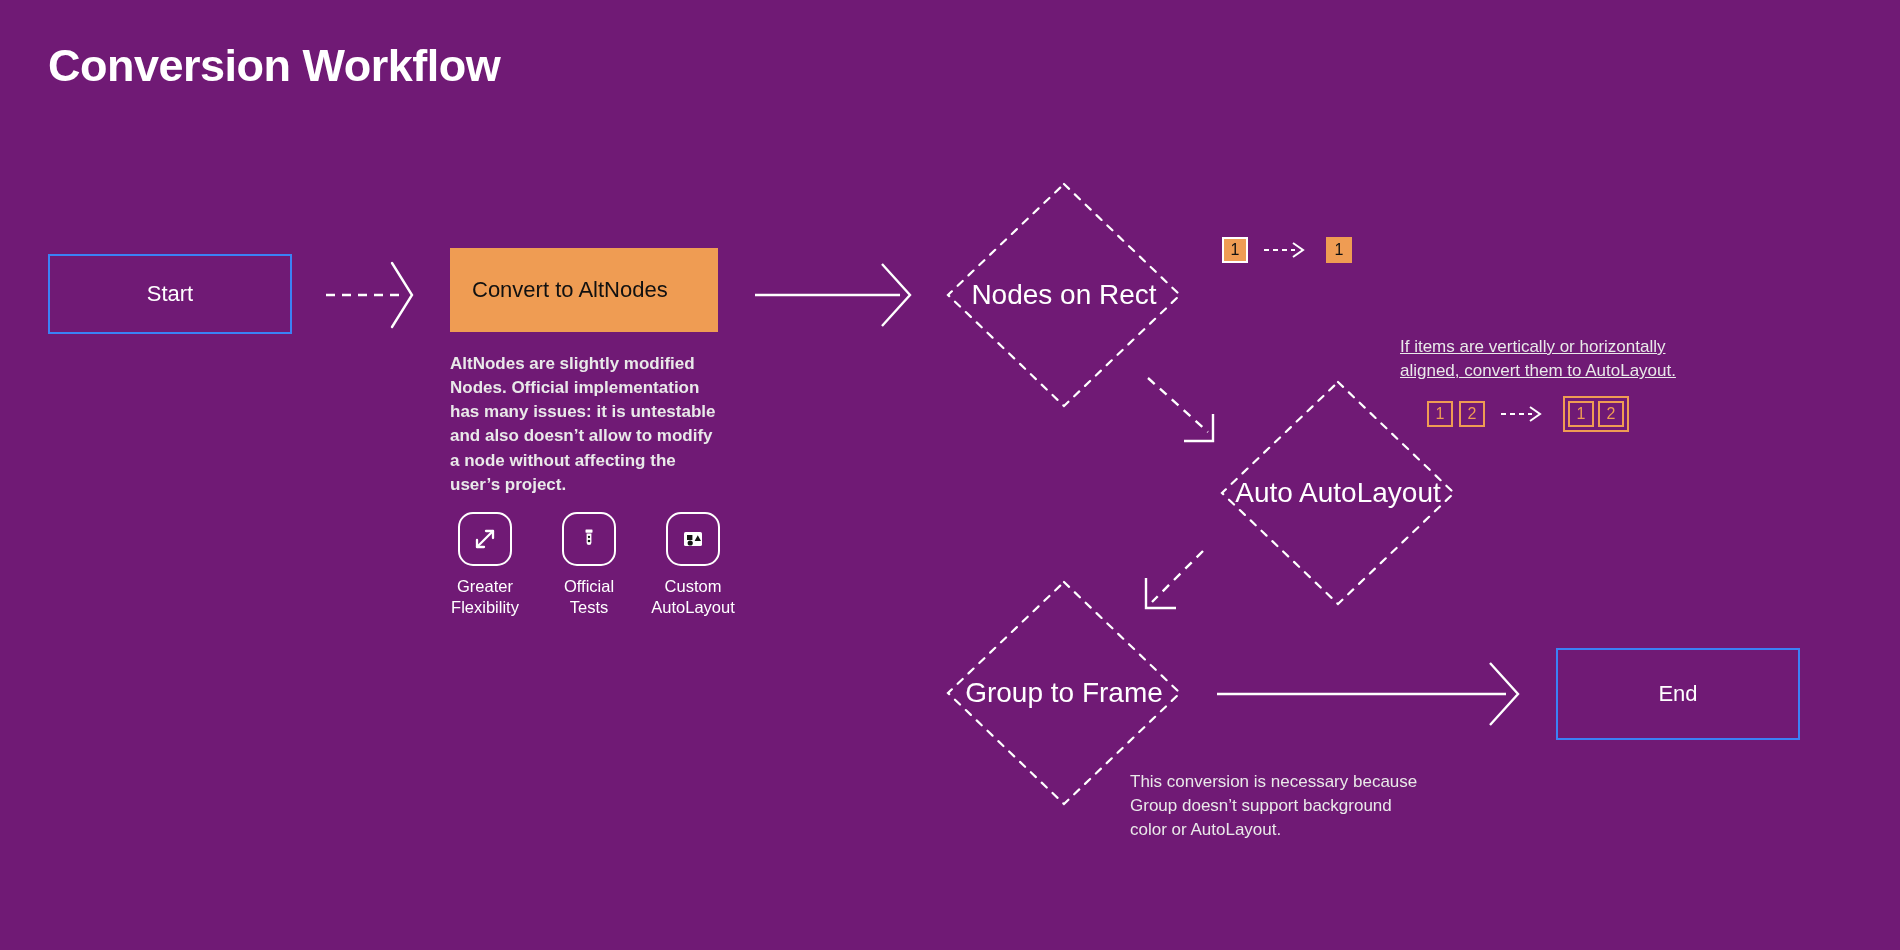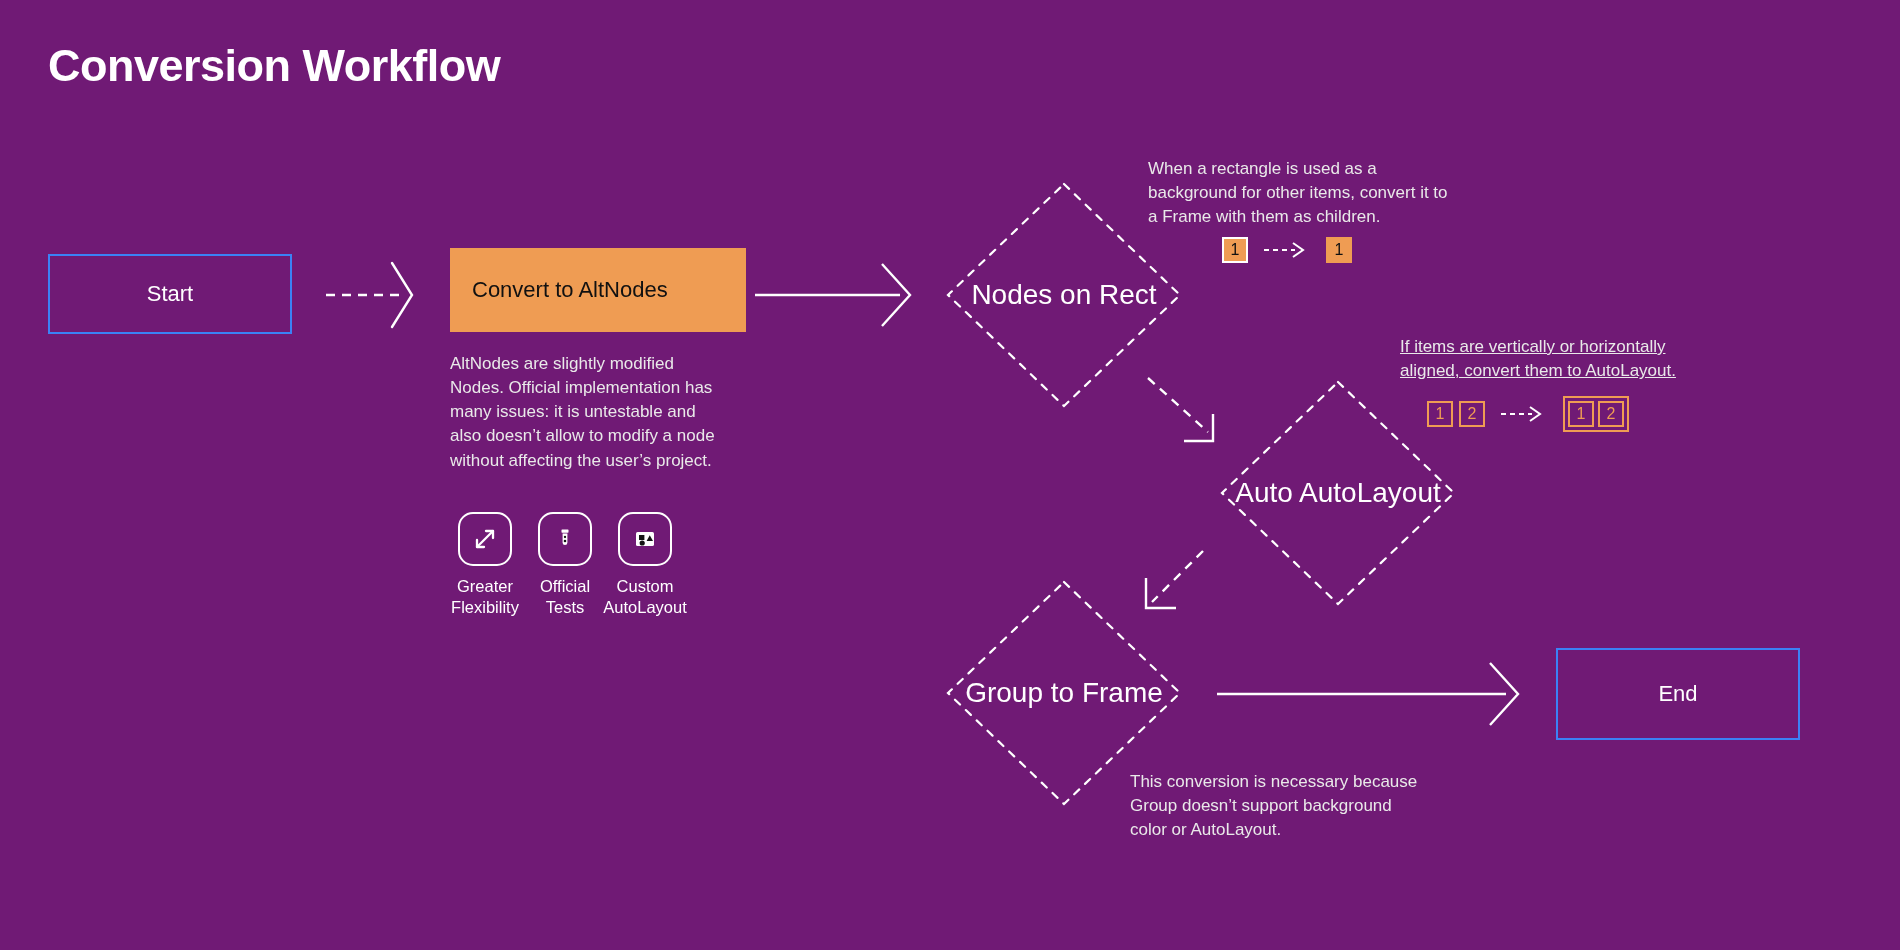--- a/index.html
+++ b/index.html
@@ -93,21 +93,21 @@
     position: absolute;
     font-size: 17px;
     line-height: 1.42;
     color: #e9e9e9;
   }
 
   
   .features {
     position: absolute;
     display: flex;
-    gap: 10px;
+    gap: 34px;
   }
   .feature {
     width: 70px;
     display: flex;
     flex-direction: column;
     align-items: center;
   }
   .feature-icon {
     width: 54px;
     height: 54px;
@@ -207,25 +207,25 @@
     <g>
       <line x1="1217" y1="694" x2="1506" y2="694" stroke="#ffffff" stroke-width="2.4"></line>
       <polyline points="1490,663 1518,694 1490,725" stroke="#ffffff" stroke-width="2.4" fill="none"></polyline>
     </g>
   </svg>
 
   <div class="node-box outline" style="left:48px; top:254px; width:244px; height:80px;">
     <span>Start</span>
   </div>
 
-  <div class="node-box filled" style="left:450px; top:248px; width:296px; height:84px;">
+  <div class="node-box filled" style="left:450px; top:248px; width:268px; height:84px;">
     <span>Convert to AltNodes</span>
   </div>
 
-  <div class="note" style="left:450px; top:352px; width:272px;">AltNodes are slightly modified Nodes. Official implementation has many issues: it is untestable and also doesn’t allow to modify a node without affecting the user’s project.</div>
+  <div class="note" style="left:450px; top:352px; width:272px;font-weight:bold;">AltNodes are slightly modified Nodes. Official implementation has many issues: it is untestable and also doesn’t allow to modify a node without affecting the user’s project.</div>
 
   <div class="features" style="left:450px; top:512px;">
 
     <div class="feature">
       <div class="feature-icon">
         <svg width="26" height="26" viewBox="0 0 26 26" fill="none" stroke="#ffffff" stroke-width="2.3" stroke-linecap="round" stroke-linejoin="round">
           <line x1="5" y1="21" x2="21" y2="5"></line>
           <polyline points="14,5 21,5 21,12"></polyline>
           <polyline points="12,21 5,21 5,14"></polyline>
         </svg>
@@ -269,21 +269,20 @@
     </div>
   </div>
 
   <div class="diamond" style="left:944px; top:180px; width:240px; height:230px;">
     <svg width="240" height="230" viewBox="0 0 240 230">
       <polygon points="120,4 236,115 120,226 4,115" fill="none" stroke="#ffffff" stroke-width="2.2" stroke-dasharray="7 8" stroke-linecap="round"></polygon>
     </svg>
     <div class="dlabel">Nodes on Rect</div>
   </div>
 
-  <div class="note" style="left:1148px; top:157px; width:308px;">When a rectangle is used as a background for other items, convert it to a Frame with them as children.</div>
 
   <div class="mini" style="left:1222px; top:237px;">
     <div class="mini-group">
       <div class="mini-swatch sw-solid-bordered">1</div>
     </div>
     <svg class="mini-arrow" viewBox="0 0 50 18" fill="none">
       <line x1="2" y1="9" x2="33" y2="9" stroke="#ffffff" stroke-width="2" stroke-dasharray="5 4"></line>
       <polyline points="31,2 41,9 31,16" stroke="#ffffff" stroke-width="2" fill="none"></polyline>
     </svg>
     <div class="mini-group">

